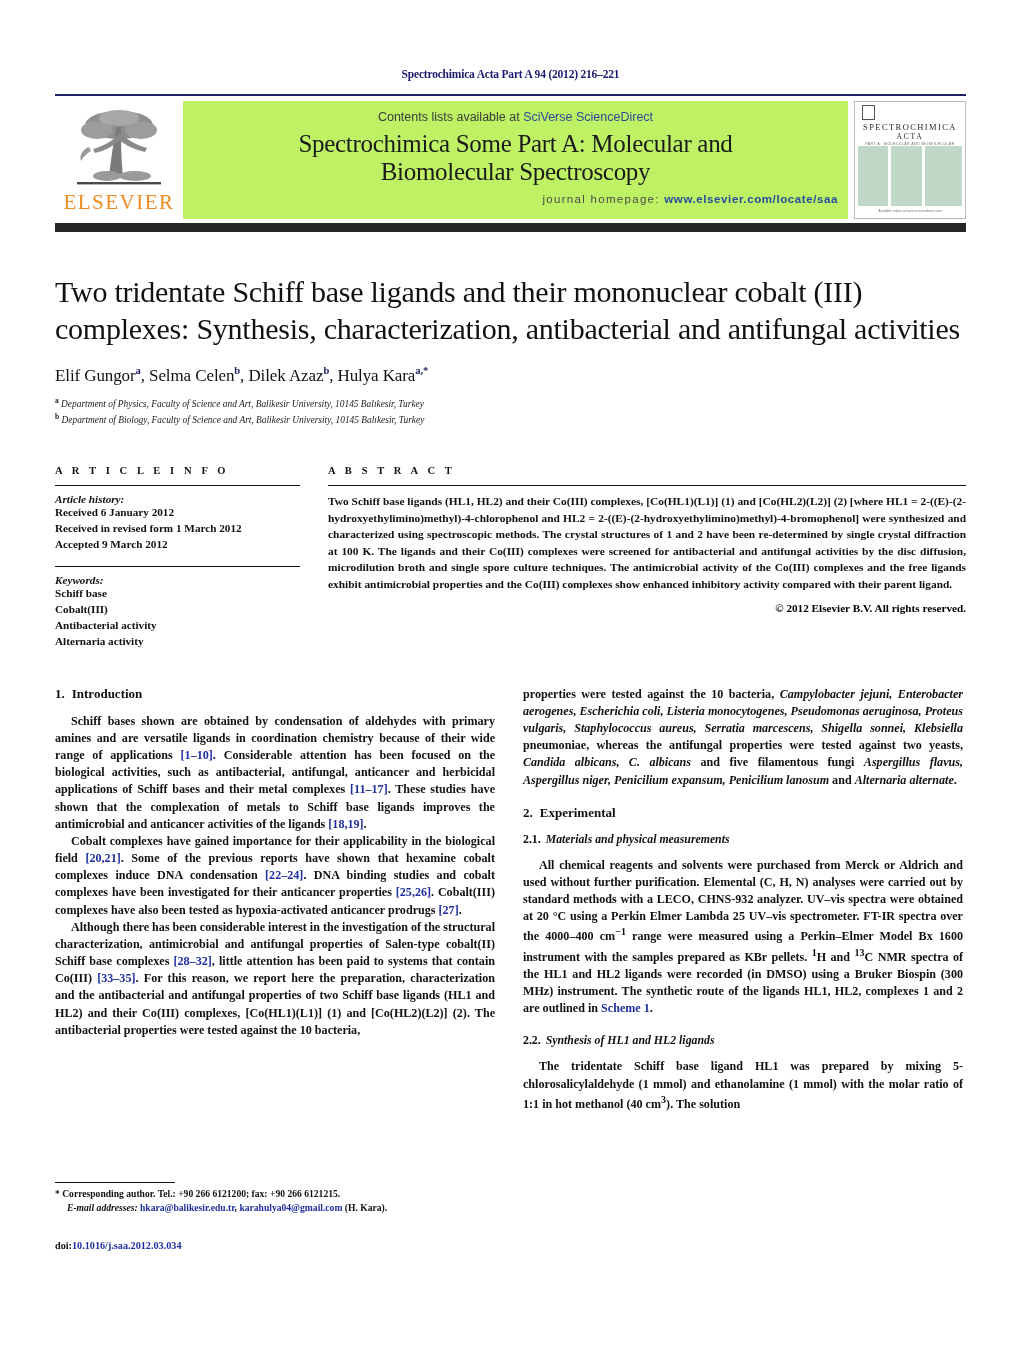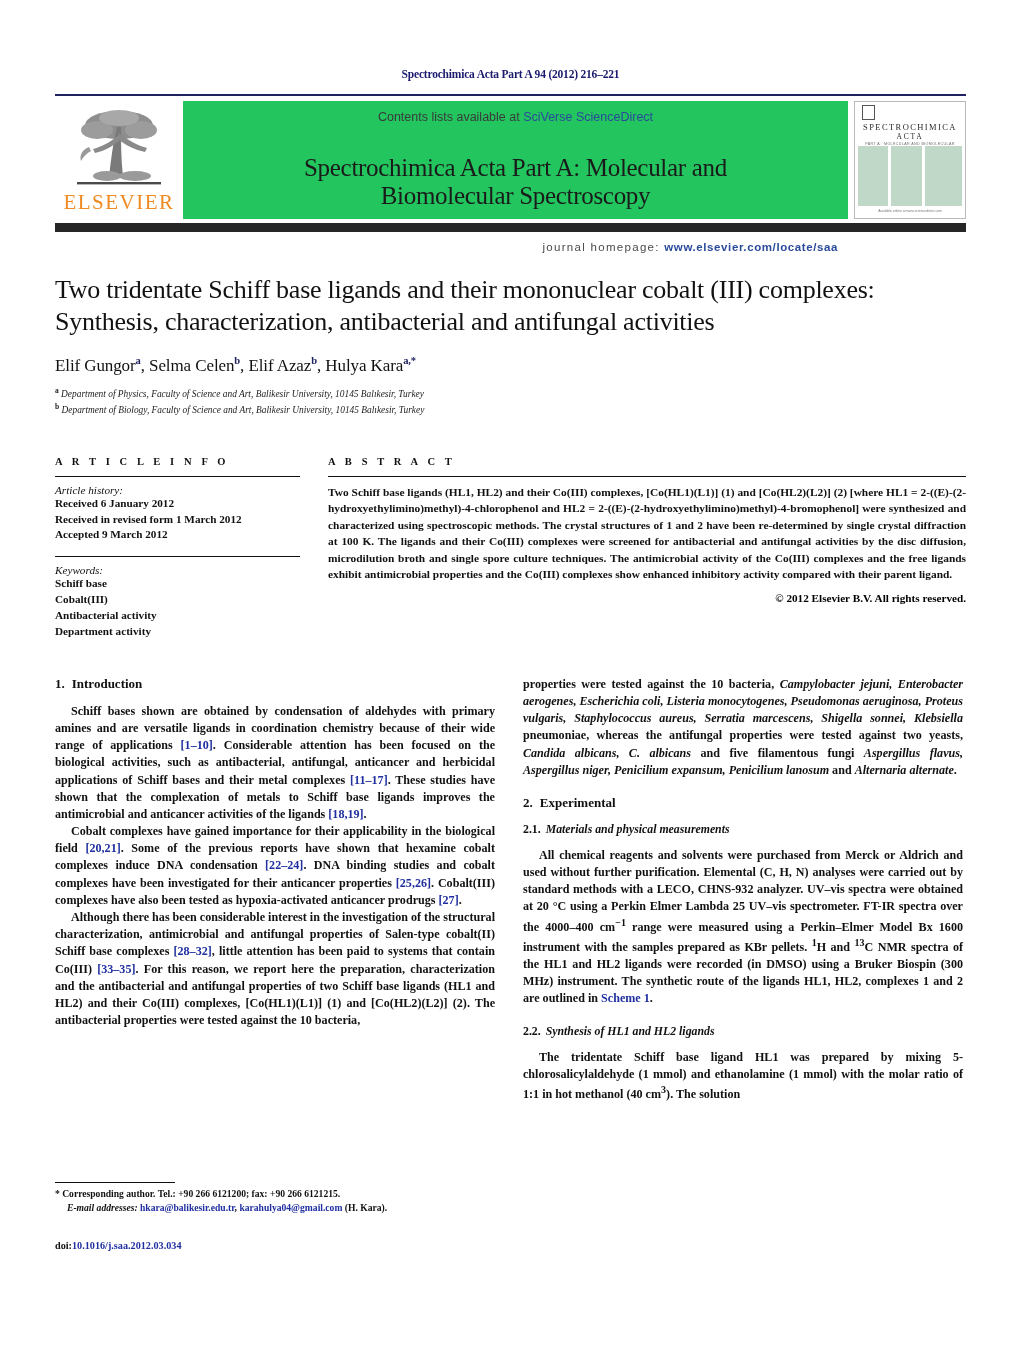--- a/index.html
+++ b/index.html
@@ -49,27 +49,26 @@
   .elsevier-word {
     font-family: "Liberation Serif", serif;
     font-size: 21px;
     letter-spacing: 1.5px;
     color: #f08a22;
     margin-top: 1px;
     line-height: 1;
   }
   .journal-band {
     flex: 1 1 auto;
-    background: #22c55e;
+    background: #bef264;
     text-align: center;
     padding: 9px 10px 6px 10px;
     display: flex;
     flex-direction: column;
     justify-content: flex-start;
-    gap: 24px;
   }
   .contents-line {
     font-family: "Liberation Sans", sans-serif;
     font-size: 12.5px;
     color: #3a3a3a;
     margin-bottom: 6px;
   }
   .contents-line .sd-link { color: #2a4b9b; }
   .journal-title {
     font-family: "Liberation Serif", serif;
@@ -109,21 +108,21 @@
   .cover-slot { position: absolute; top: 0; bottom: 0; width: 3px; background: #ffffff; }
   .cover-bottom { position: absolute; left: 3px; right: 3px; bottom: 0; height: 12px; background: #fff; text-align: center; }
   .cover-b-text { font-family: "Liberation Sans", sans-serif; font-size: 3.4px; color: #7a7a7a; line-height: 11px; }
 
   .black-bar { height: 9px; background: #262626; margin: 4px 55px 0 55px; }
 
   
   .titleblock { margin: 42px 55px 0 55px; }
   .art-title {
     font-family: "Liberation Serif", serif;
-    font-size: 26px;
+    font-size: 30px;
     line-height: 1.22;
     color: #111111;
     font-weight: normal;
     letter-spacing: -0.25px;
     margin: 0;
   }
   .authors {
     font-family: "Liberation Serif", serif;
     font-size: 17px;
     margin-top: 18px;
@@ -150,21 +149,21 @@
     font-weight: bold;
     font-size: 10.5px;
     letter-spacing: 3.6px;
     color: #111;
     margin-bottom: 9px;
   }
   .hr-thin { border-top: 1.4px solid #111; margin: 0 0 7px 0; }
   .hist-title, .kw-title {
     font-family: "Liberation Serif", serif;
     font-style: italic;
-    font-weight: normal;
+    font-weight: bold;
     font-size: 11.2px;
     color: #111;
   }
   .hist-line, .kw-line {
     font-family: "Liberation Serif", serif;
     font-size: 11.2px;
     line-height: 1.42;
     color: #111;
     font-weight: bold;
   }
@@ -277,21 +276,21 @@
           <rect x="10" y="79" width="84" height="2.4" fill="#4a4a4a"></rect>
         </svg>
         <div class="elsevier-word">ELSEVIER</div>
       </div>
 
       <div class="journal-band">
         <div class="contents-line">
           <span>Contents lists available at </span><span class="sd-link">SciVerse ScienceDirect</span>
         </div>
         <div class="journal-title">
-          <div>Spectrochimica Acta Part A: Molecular and</div>
+          <div>Spectrochimica Some Part A: Molecular and</div>
           <div>Biomolecular Spectroscopy</div>
         </div>
         <div class="homepage-line">
           <span>journal homepage:</span>
           <span class="hp-url">www.elsevier.com/locate/saa</span>
         </div>
       </div>
 
       <div class="cover-thumb">
         <div class="cover-topband">
@@ -316,21 +315,21 @@
 
   <div class="titleblock">
     <h1 class="art-title">
       <span>Two tridentate Schiff base ligands and their mononuclear cobalt (III) complexes:</span>
       <span>Synthesis, characterization, antibacterial and antifungal activities</span>
     </h1>
 
     <div class="authors">
       <span>Elif Gungor</span><sup>a</sup>,
       <span>Selma Celen</span><sup>b</sup>,
-      <span>Elif Azaz</span><sup>b</sup>,
+      <span>Dilek Azaz</span><sup>b</sup>,
       <span>Hulya Kara</span><sup>a,*</sup>
     </div>
 
     <div class="affil">
       <div><sup>a</sup> <span>Department of Physics, Faculty of Science and Art, Balikesir University, 10145 Balıkesir, Turkey</span></div>
       <div><sup>b</sup> <span>Department of Biology, Faculty of Science and Art, Balikesir University, 10145 Balıkesir, Turkey</span></div>
     </div>
   </div>
 
   <div class="infoabs">
@@ -342,21 +341,21 @@
       <div class="hist-line">Received 6 January 2012</div>
       <div class="hist-line">Received in revised form 1 March 2012</div>
       <div class="hist-line">Accepted 9 March 2012</div>
 
       <div class="kw-block">
         <div class="hr-thin"></div>
         <div class="kw-title">Keywords:</div>
         <div class="kw-line">Schiff base</div>
         <div class="kw-line">Cobalt(III)</div>
         <div class="kw-line">Antibacterial activity</div>
-        <div class="kw-line">Department activity</div>
+        <div class="kw-line">Alternaria activity</div>
       </div>
     </div>
 
     <div class="col-abs">
       <div class="sec-head">A B S T R A C T</div>
       <div class="hr-thin"></div>
       <div class="abs-body">Two Schiff base ligands (HL1, HL2) and their Co(III) complexes, [Co(HL1)(L1)] (1) and [Co(HL2)(L2)] (2) [where HL1 = 2-((E)-(2-hydroxyethylimino)methyl)-4-chlorophenol and HL2 = 2-((E)-(2-hydroxyethylimino)methyl)-4-bromophenol] were synthesized and characterized using spectroscopic methods. The crystal structures of 1 and 2 have been re-determined by single crystal diffraction at 100 K. The ligands and their Co(III) complexes were screened for antibacterial and antifungal activities by the disc diffusion, microdilution broth and single spore culture techniques. The antimicrobial activity of the Co(III) complexes and the free ligands exhibit antimicrobial properties and the Co(III) complexes show enhanced inhibitory activity compared with their parent ligand.</div>
       <div class="abs-copy">© 2012 Elsevier B.V. All rights reserved.</div>
     </div>
   </div>

